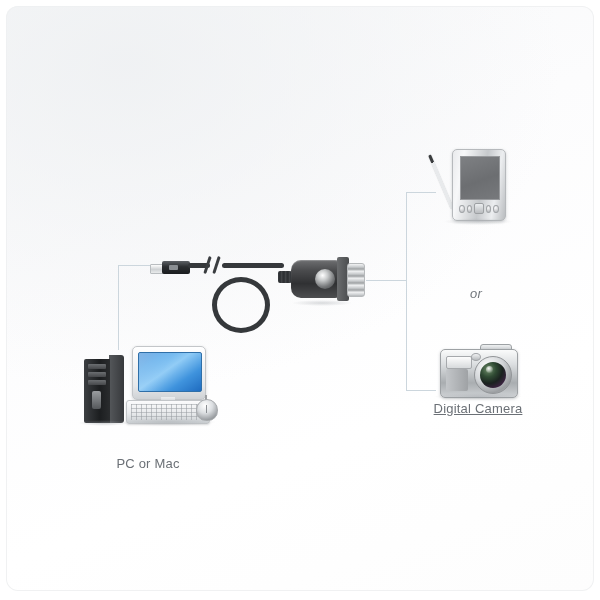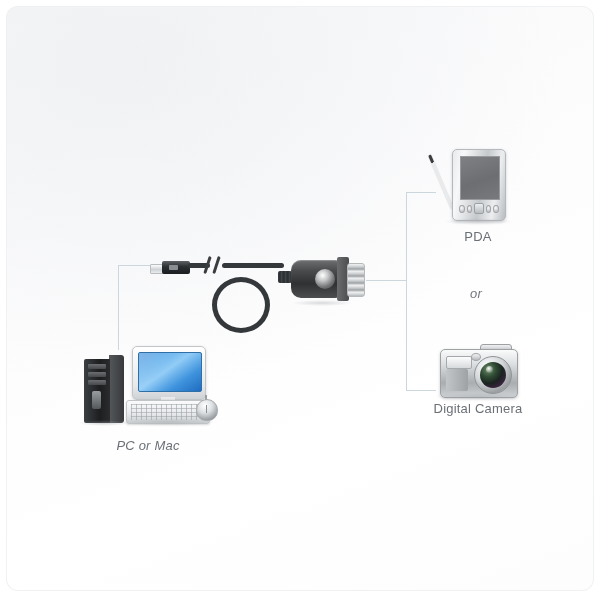--- a/index.html
+++ b/index.html
@@ -484,37 +484,36 @@
       <div class="pda-ctrl-row">
         <div class="pda-btn"></div>
         <div class="pda-btn"></div>
         <div class="pda-dpad"></div>
         <div class="pda-btn"></div>
         <div class="pda-btn"></div>
       </div>
     </div>
   </div>
   <div class="devshadow" style="left:444px; top:218px; width:68px; height:7px;"></div>
-  <div class="label" style="left:418px; top:229px; width:120px;">PDA</div>
 
   <div class="label label-or" style="left:440px; top:286px; width:72px;font-style:italic;">or</div>
 
   <div class="camera">
     <div class="cam-top"></div>
     <div class="cam-body"></div>
     <div class="cam-flash"></div>
     <div class="cam-grip"></div>
     <div class="cam-vf"></div>
     <div class="cam-lens-ring">
       <div class="cam-lens"></div>
       <div class="cam-lens-glint"></div>
     </div>
   </div>
   <div class="devshadow" style="left:434px; top:393px; width:88px; height:7px;"></div>
-  <div class="label" style="left:412px; top:401px; width:132px;">Digital Camera</div>
+  <div class="label" style="left:412px; top:401px; width:132px;text-decoration:underline;">Digital Camera</div>
 
   <div class="tower">
     <div class="tower-side"></div>
     <div class="tower-front"></div>
     <div class="tower-bay" style="top:9px;"></div>
     <div class="tower-bay" style="top:17px;"></div>
     <div class="tower-bay" style="top:25px;"></div>
     <div class="tower-badge"></div>
   </div>
   <div class="tower-shadow"></div>
@@ -534,15 +533,15 @@
   </div>
 
   <div class="mouse">
     <div class="mouse-cord"></div>
     <div class="mouse-body">
       <div class="mouse-split"></div>
     </div>
   </div>
 
   <div class="pcshadow"></div>
-  <div class="label" style="left:78px; top:438px; width:140px;font-style:italic;">PC or Mac</div>
+  <div class="label" style="left:78px; top:456px; width:140px;">PC or Mac</div>
 
 </div>
 
 </body></html>

